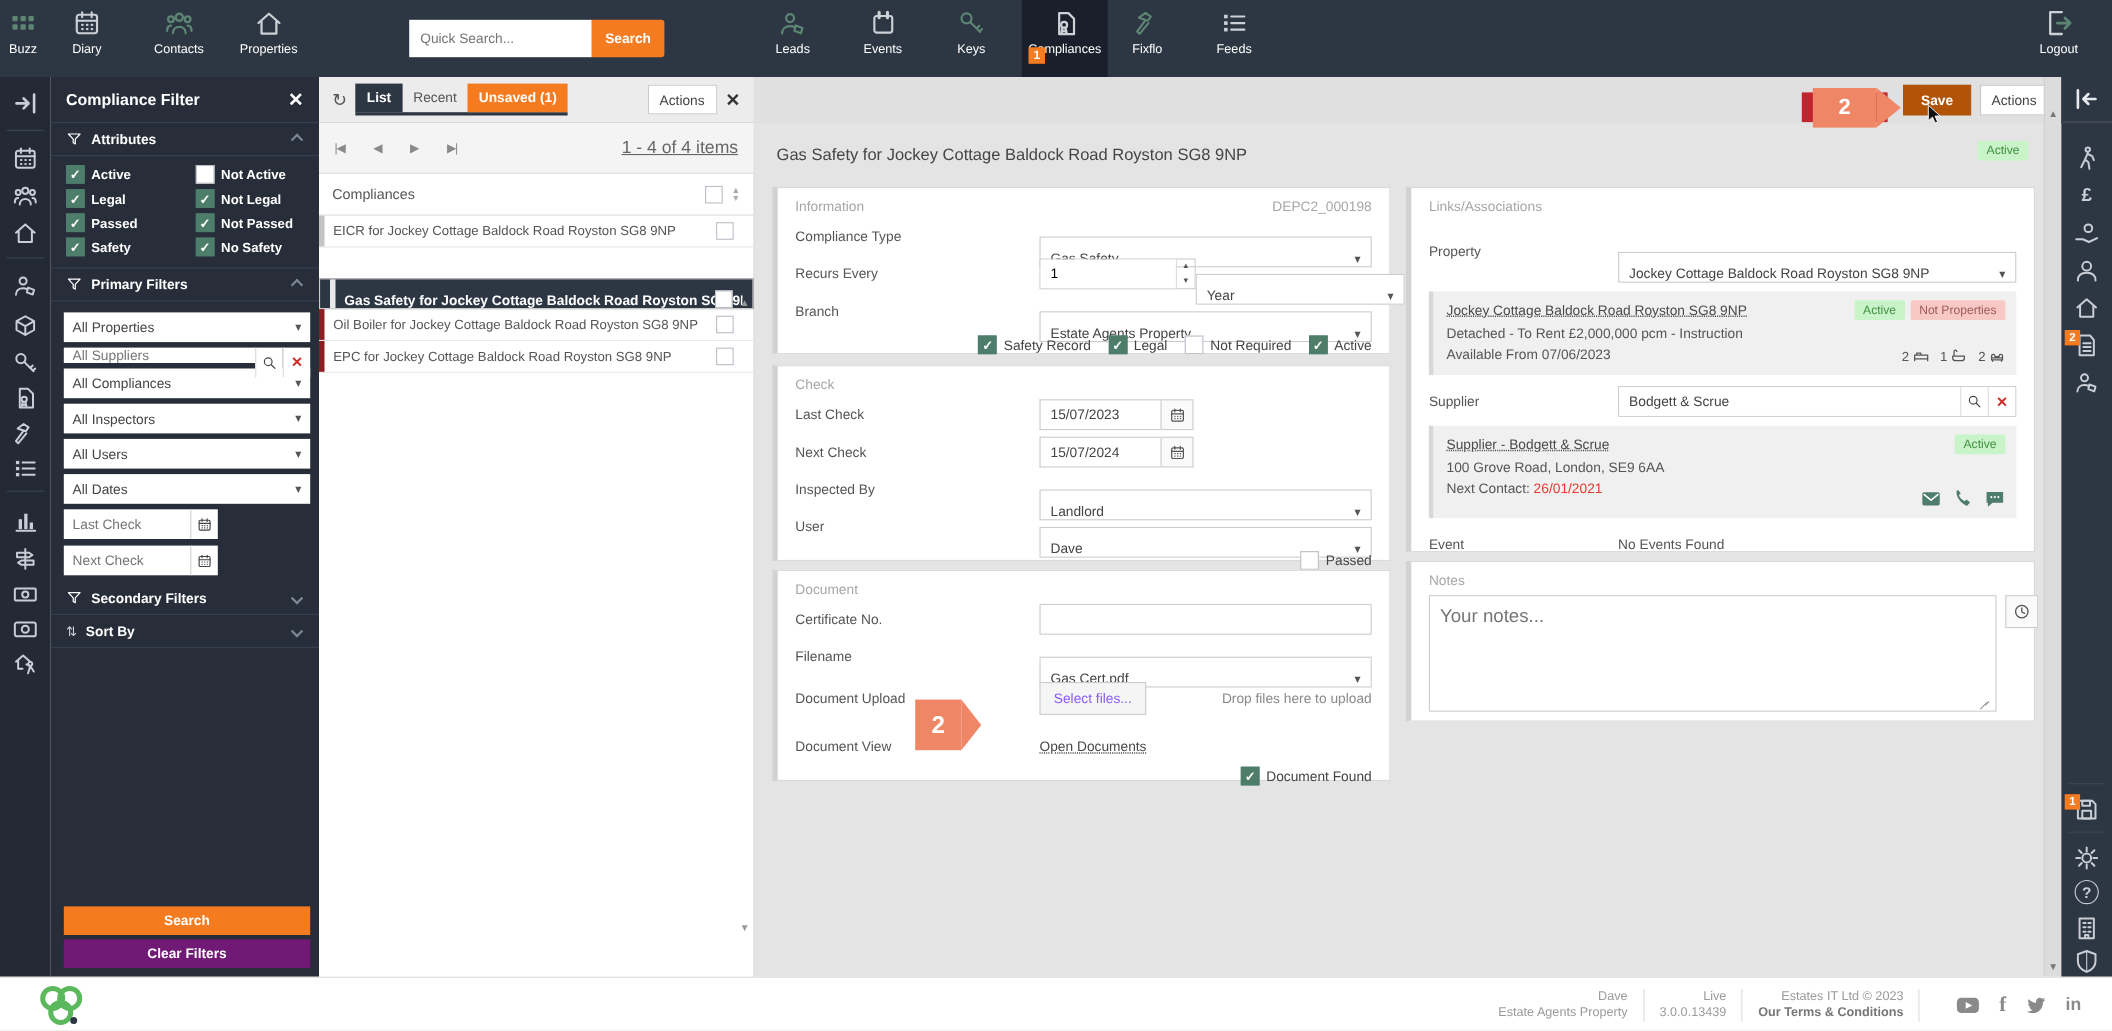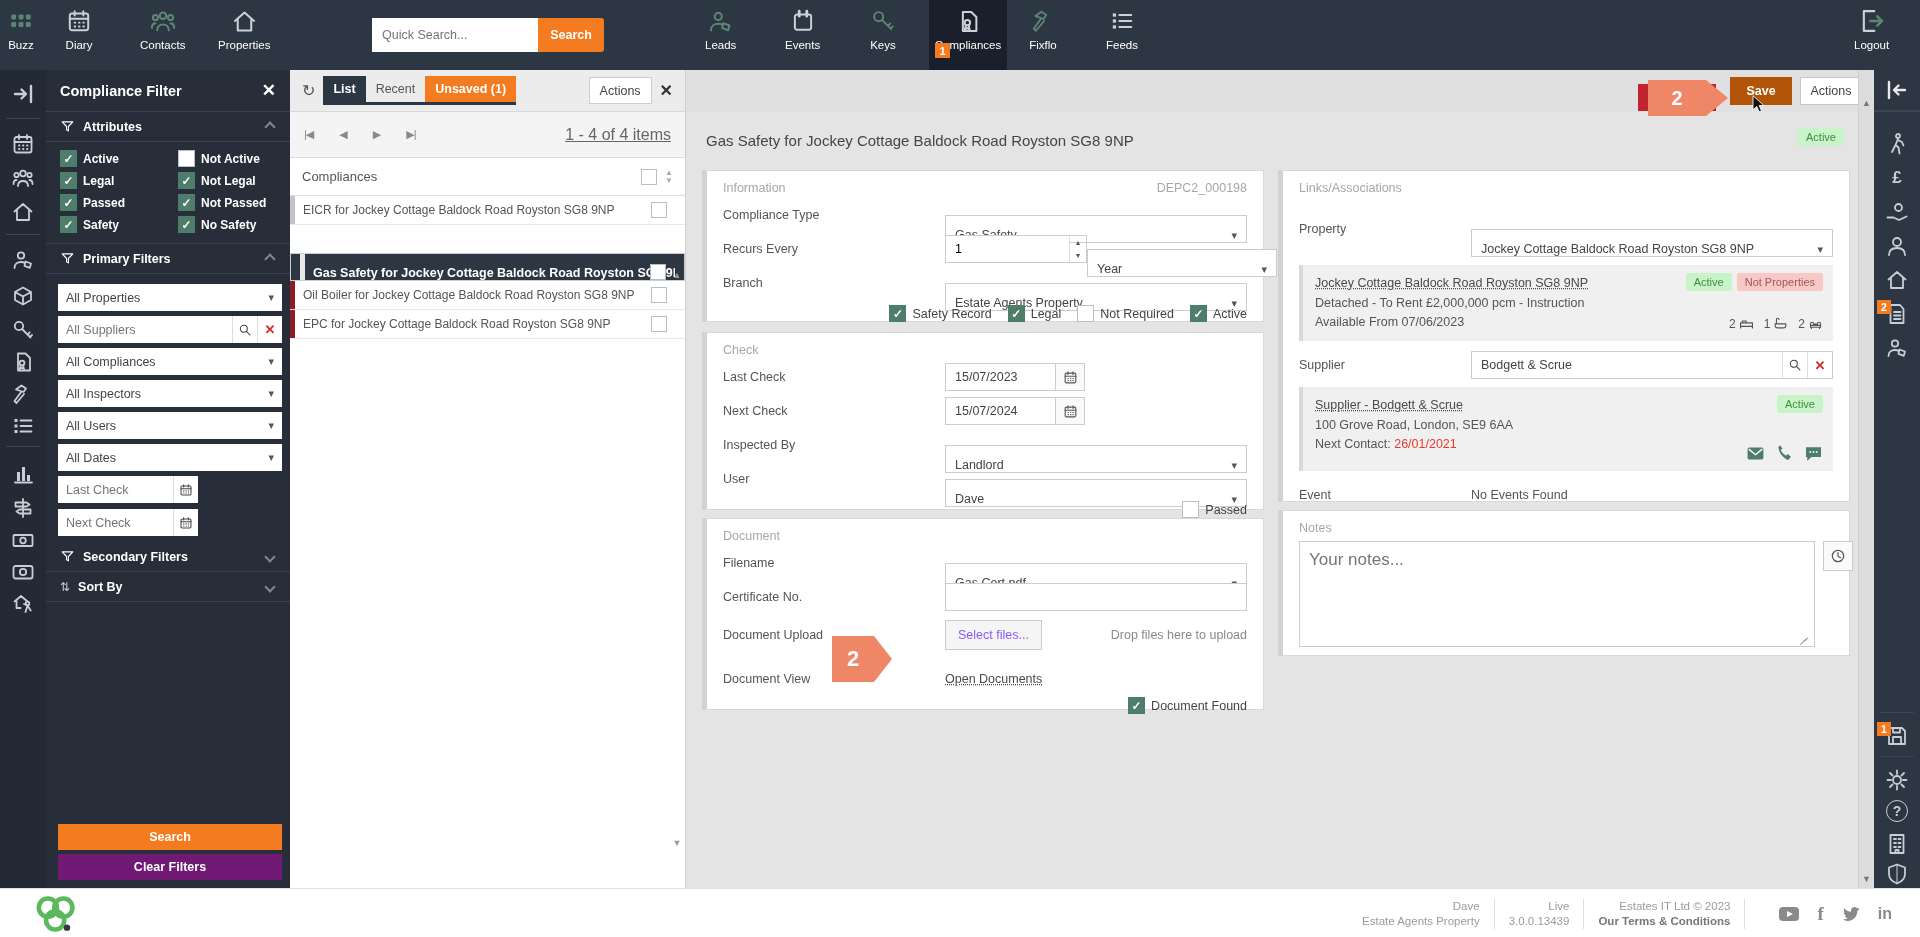--- a/index.html
+++ b/index.html
@@ -43,21 +43,21 @@
   .chev.down { transform:rotate(-45deg); }
   .f-checks { padding:8px 0 10px 14px; border-bottom:1px solid #3a4150; display:grid; grid-template-columns:118px 1fr; row-gap:5px; }
   .fchk { display:flex; align-items:center; gap:6px; font-size:12px; font-weight:bold; cursor:pointer; }
   .cb { width:17px; height:17px; background:#fff; border:1px solid #b9bec6; flex:0 0 auto; display:flex; align-items:center; justify-content:center; color:transparent; font-size:12px; }
   .cb.checked { background:#4e7d6b; border-color:#4e7d6b; color:#fff; }
   .cb.checked::after { content:"✓"; font-weight:bold; }
   .f-controls { padding:10px 8px 0 12px; }
   .fsel { height:27px; background:#fff; color:#444; font-size:12.5px; display:flex; align-items:center; padding:0 8px; margin-bottom:5px; cursor:pointer; }
   .fsel .v { flex:1; }
   .caret::after { content:"▾"; color:#555; font-size:11px; }
-  .fsupp { display:flex; margin-bottom:5px; height:27px; }
+  .fsupp { display:flex; margin-bottom:5px; height:14px; }
   .fsupp input { flex:1; border:none; outline:none; font-size:12.5px; padding:0 8px; font-family:inherit; color:#444; min-width:0; }
   .sq-btn { width:25px; height:27px; background:#fff; border-left:1px solid #ddd; display:flex; align-items:center; justify-content:center; color:#444; cursor:pointer; }
   .sq-btn.red { color:#d32b25; font-weight:bold; font-size:13px; }
   .sq-btn.red::after { content:"✕"; }
   .fdate { display:flex; margin-bottom:6px; height:27px; width:140px; }
   .fdate input { flex:1; border:none; outline:none; font-size:12.5px; padding:0 8px; font-family:inherit; color:#444; min-width:0; }
   .fdate .sq-btn { border-left:1px solid #ddd; }
   .f-buttons { position:absolute; left:12px; right:8px; bottom:8px; }
   .f-search { width:100%; height:26px; background:#f57b20; color:#fff; font-weight:bold; font-size:12.5px; border:none; font-family:inherit; cursor:pointer; display:block; }
   .f-clear { width:100%; height:26px; background:#701a75; color:#fff; font-weight:bold; font-size:12.5px; border:none; font-family:inherit; cursor:pointer; display:block; margin-top:4px; }
@@ -784,31 +784,31 @@
           <span>Passed</span>
         </span>
     </div>
   </div>
 
   <div class="panel" style="left:16px; top:448px; width:562px; height:192px;">
     <div class="p-head">
         <span>Document</span>
       </div>
     <div class="frow">
+      <span class="lab">Certificate No.</span>
+      <div class="ctl">
+          <input class="inp" style="flex: 1 1 0%;" value="">
+        </div>
+    </div>
+    <div class="frow">
       <span class="lab">Filename</span>
       <div class="ctl">
           <div class="sel caret">
             <span class="v">Gas Cert.pdf</span>
           </div>
-        </div>
-    </div>
-    <div class="frow">
-      <span class="lab">Certificate No.</span>
-      <div class="ctl">
-          <input class="inp" style="flex: 1 1 0%;" value="">
         </div>
     </div>
     <div class="frow" style="height:36px">
       <span class="lab">Document Upload</span>
       <div class="ctl">
         <button class="upload-btn">Select files...</button>
         <span class="drop-hint">Drop files here to upload</span>
       </div>
     </div>
     <div class="frow" style="margin-top:12px">

